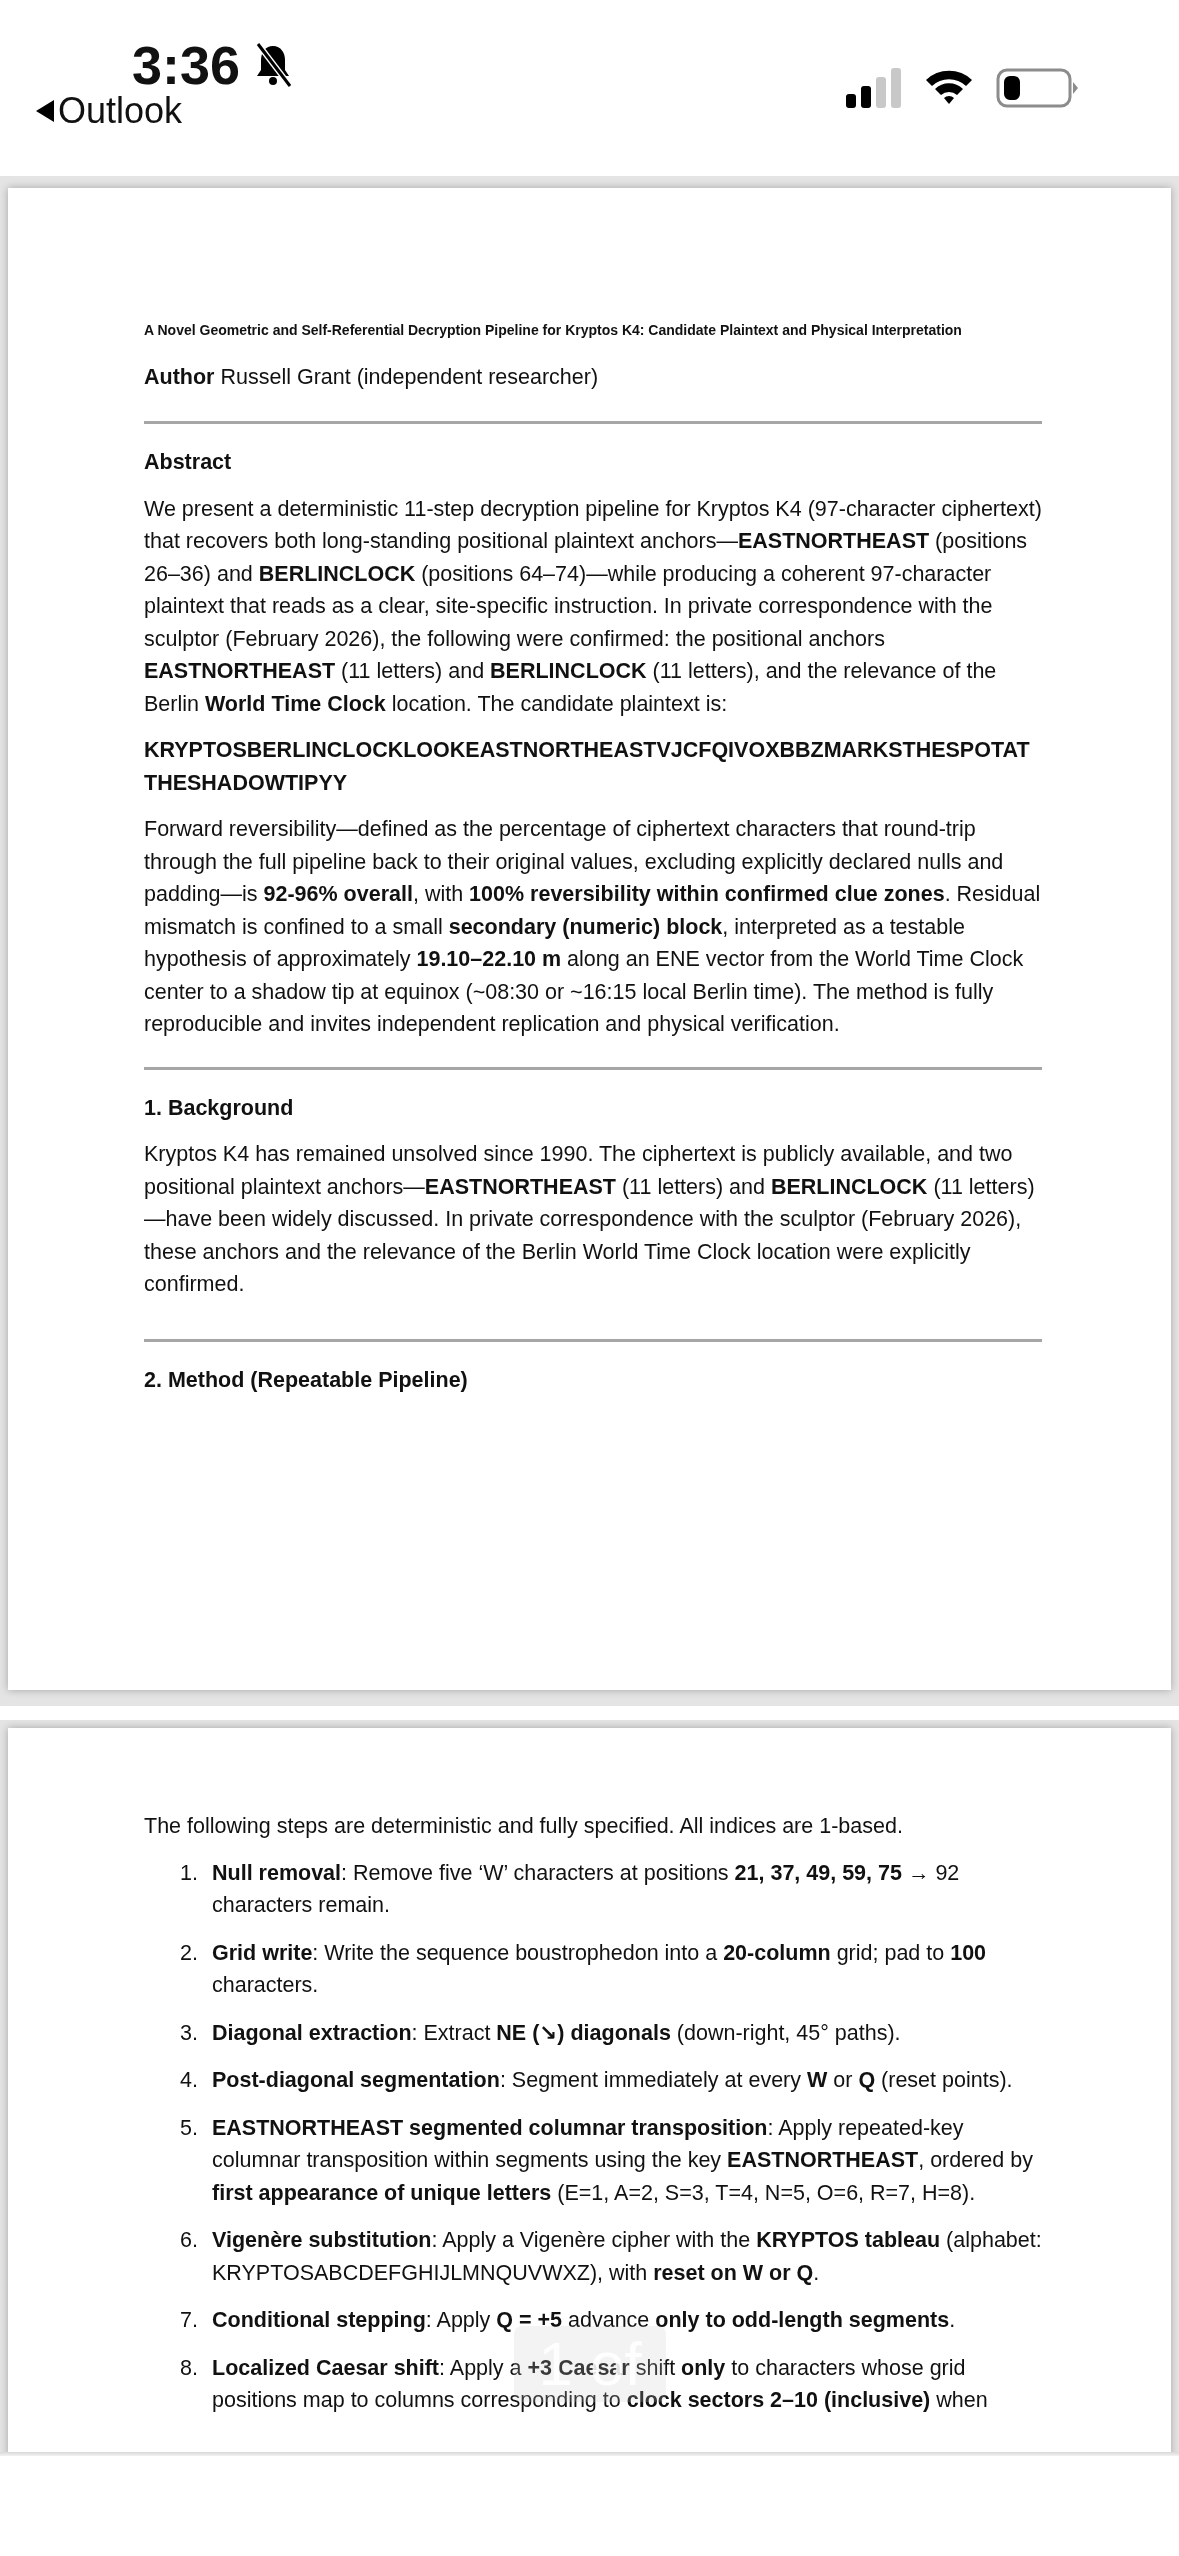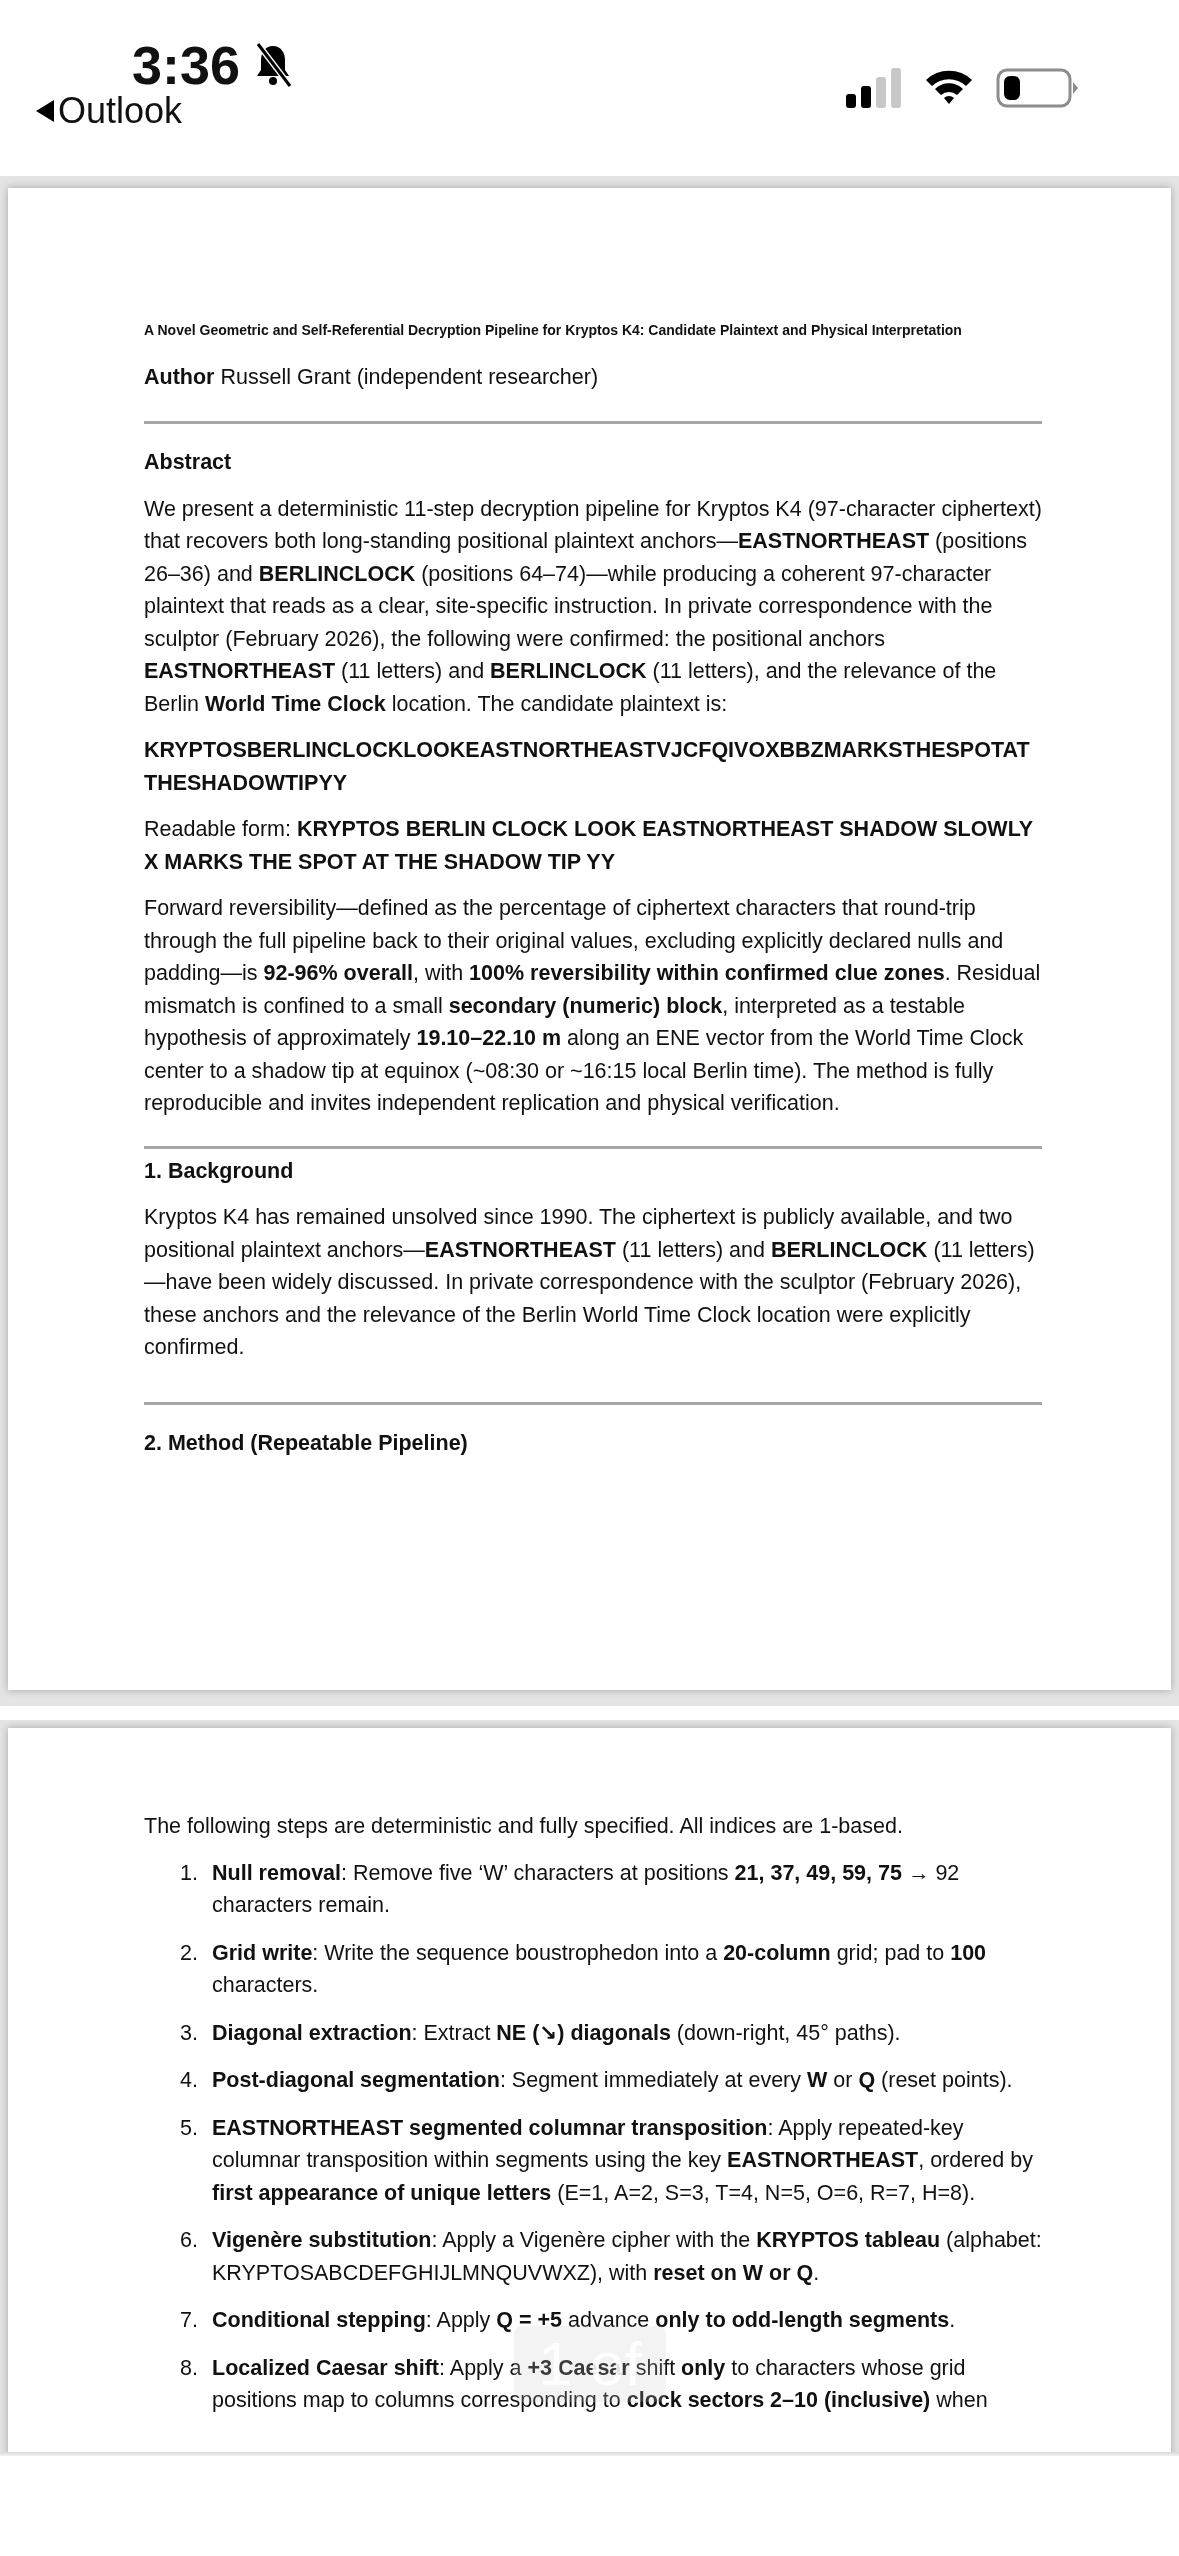--- a/index.html
+++ b/index.html
@@ -84,27 +84,24 @@
       <p class="title">A Novel Geometric and Self-Referential Decryption Pipeline for Kryptos K4: Candidate Plaintext and Physical Interpretation</p>
       <p style="margin-top:14px;">
         <b>Author</b>
         <span>Russell Grant (independent researcher)</span>
       </p>
       <div class="hr" style="margin-top:28px;"></div>
 
       <h3 style="margin-top:22px;">Abstract</h3>
       <p style="margin-top:14px;"><span>We present a deterministic 11-step decryption pipeline for Kryptos K4 (97-character ciphertext) that recovers both long-standing positional plaintext anchors—</span><b>EASTNORTHEAST</b><span> (positions 26–36) and </span><b>BERLINCLOCK</b><span> (positions 64–74)—while producing a coherent 97-character plaintext that reads as a clear, site-specific instruction. In private correspondence with the sculptor (February 2026), the following were confirmed: the positional anchors </span><b>EASTNORTHEAST</b><span> (11 letters) and </span><b>BERLINCLOCK</b><span> (11 letters), and the relevance of the Berlin </span><b>World Time Clock</b><span> location. The candidate plaintext is:</span></p>
       <p style="margin-top:14px;"><b style="word-break:break-all;">KRYPTOSBERLINCLOCKLOOKEASTNORTHEASTVJCFQIVOXBBZMARKSTHESPOTATTHESHADOWTIPYY</b></p>
-      <p style="margin-top:14px;">
-        <span>Readable form: </span><b>KRYPTOS BERLIN CLOCK LOOK EASTNORTHEAST SHADOW SLOWLY X MARKS THE SPOT AT THE SHADOW TIP YY</b>
-      </p>
       <p style="margin-top:14px;"><span>Forward reversibility—defined as the percentage of ciphertext characters that round-trip through the full pipeline back to their original values, excluding explicitly declared nulls and padding—is </span><b>92-96% overall</b><span>, with </span><b>100% reversibility within confirmed clue zones</b><span>. Residual mismatch is confined to a small </span><b>secondary (numeric) block</b><span>, interpreted as a testable hypothesis of approximately </span><b>19.10–22.10 m</b><span> along an ENE vector from the World Time Clock center to a shadow tip at equinox (~08:30 or ~16:15 local Berlin time). The method is fully reproducible and invites independent replication and physical verification.</span></p>
       <div class="hr" style="margin-top:26px;"></div>
 
-      <h3 style="margin-top:6px;">1. Background</h3>
+      <h3 style="margin-top:22px;">1. Background</h3>
       <p style="margin-top:14px;"><span>Kryptos K4 has remained unsolved since 1990. The ciphertext is publicly available, and two positional plaintext anchors—</span><b>EASTNORTHEAST</b><span> (11 letters) and </span><b>BERLINCLOCK</b><span> (11 letters)—have been widely discussed. In private correspondence with the sculptor (February 2026), these anchors and the relevance of the Berlin World Time Clock location were explicitly confirmed.</span></p>
       <div class="hr" style="margin-top:38px;"></div>
 
       <h3 style="margin-top:22px;">2. Method (Repeatable Pipeline)</h3>
     </div>
   </div>
 
   <div class="gap"></div>
 
   <div class="page page2">

